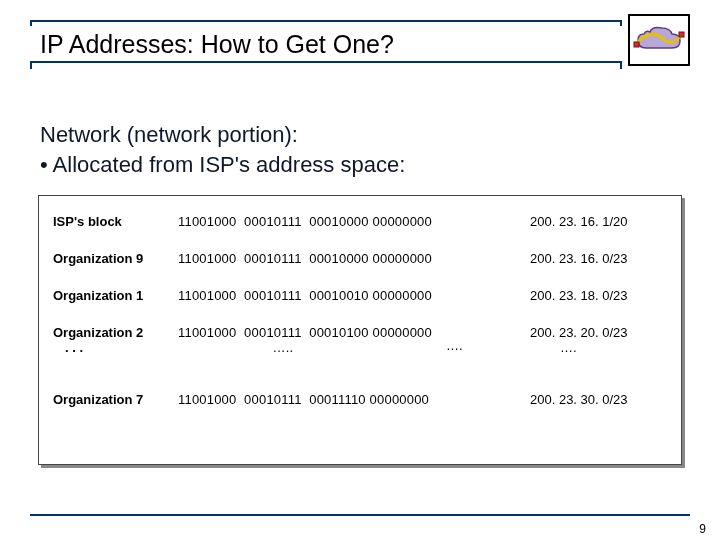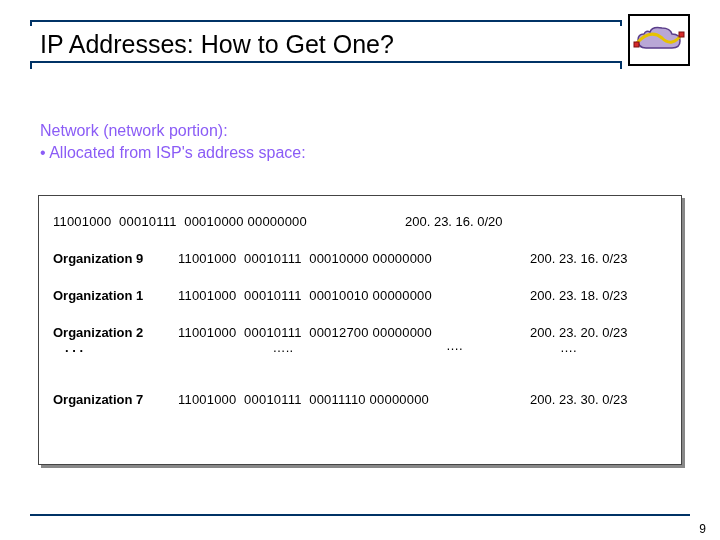--- a/index.html
+++ b/index.html
@@ -50,22 +50,22 @@
     border: 2px solid #000;
     background: #fff;
     display: flex;
     align-items: center;
     justify-content: center;
   }
   .intro {
     position: absolute;
     top: 120px;
     left: 40px;
-    font-size: 16px;
-    color: #8b5cf6;
+    font-size: 22px;
+    color: #0f172a;
     line-height: 1.35;
   }
   .table-box {
     position: absolute;
     top: 195px;
     left: 38px;
     width: 644px;
     height: 270px;
     background: #fff;
     border: 1px solid #444;
@@ -156,24 +156,25 @@
 </div>
 
 <div class="intro">
   <div>Network (network portion):</div>
   <div>•  Allocated from ISP's address space:</div>
 </div>
 
 <div class="table-box">
 
   <div class="row">
+    <div class="col-label">ISP's block</div>
     <div class="col-bits">
       <span class="ul">11001000</span>&nbsp;&nbsp;<span class="ul">00010111</span>&nbsp;&nbsp;<span class="ul">00010000</span>&nbsp;<span>00000000</span>
     </div>
-    <div class="col-cidr">200. 23. 16. 0/20</div>
+    <div class="col-cidr">200. 23. 16. 1/20</div>
   </div>
 
   <div class="row">
     <div class="col-label">Organization 9</div>
     <div class="col-bits">
       <span class="ul">11001000</span>&nbsp;&nbsp;<span class="ul">00010111</span>&nbsp;&nbsp;<span class="ul">00010000</span>&nbsp;<span>00000000</span>
     </div>
     <div class="col-cidr">200. 23. 16. 0/23</div>
   </div>
 
@@ -184,21 +185,21 @@
     </div>
     <div class="col-cidr">200. 23. 18. 0/23</div>
   </div>
 
   <div class="row">
     <div class="col-label">
       <span>Organization 2</span>
       <span class="sub-ellipsis">. . .</span>
     </div>
     <div class="col-bits">
-      <span class="ul">11001000</span>&nbsp;&nbsp;<span class="ul">00010111</span>&nbsp;&nbsp;<span class="ul">00012700</span>&nbsp;<span>00000000</span>
+      <span class="ul">11001000</span>&nbsp;&nbsp;<span class="ul">00010111</span>&nbsp;&nbsp;<span class="ul">00010100</span>&nbsp;<span>00000000</span>
       <span class="bits-ellipsis">…..</span>
     </div>
     <div class="col-cidr">
       <span>200. 23. 20. 0/23</span>
       <span class="cidr-ellipsis" style="padding-left:30px">….</span>
       <span class="cidr-ellipsis" style="position:relative; left:-90px; top:-17px;">….</span>
     </div>
   </div>
 
   <div class="row">

